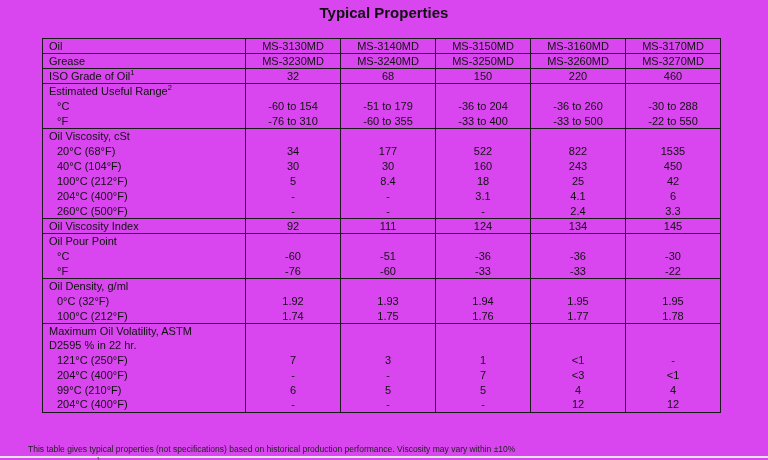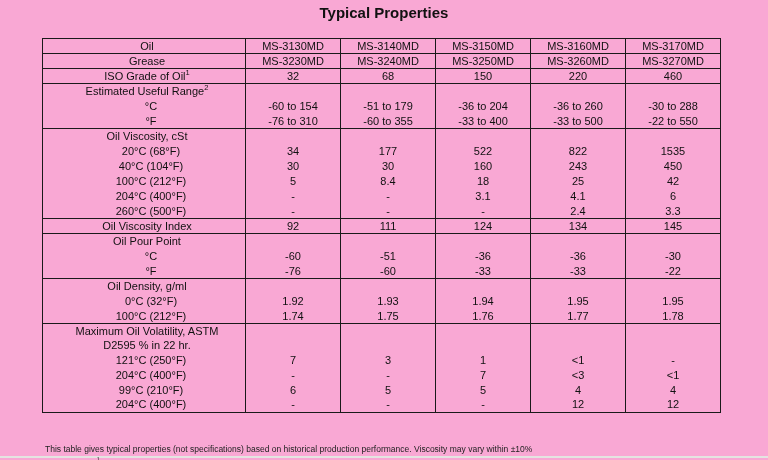--- a/index.html
+++ b/index.html
@@ -1,45 +1,45 @@
 <!DOCTYPE html>
 <html><head>
 <meta charset="utf-8">
 <style>
   * { margin:0; padding:0; box-sizing:border-box; }
   html,body { background:#fff; }
   .page {
-    position:relative; width:768px; height:460px; background:#f9a8d4;
+    position:relative; width:768px; height:460px; background:#d946ef;
     font-family:"Liberation Sans", sans-serif; color:#111; overflow:hidden;padding-left:20px;
   }
   .title {
     position:absolute; top:4px; left:0; width:100%;
     text-align:center; font-size:15px; font-weight:bold; color:#111;
   }
   table.props {
     position:absolute; top:38px; left:42px;
     border-collapse:collapse; table-layout:fixed;
     width:678px; font-size:11px; color:#111;
     border:1px solid #1a1a1a;
   }
   table.props col.c-label { width:203px; }
   table.props col.c-data  { width:95px; }
   table.props td {
     border-left:1px solid #1a1a1a; border-right:1px solid #1a1a1a;
     height:15px; line-height:14px; vertical-align:middle;
     overflow:hidden; white-space:nowrap;
   }
   table.props tr.sec td { border-top:1px solid #1a1a1a; }
-  td.lbl { text-align:center; padding-left:6px; }
+  td.lbl { text-align:left; padding-left:6px; }
   td.lbl.ind { padding-left:14px; }
   td.val { text-align:center; }
   td.val.b { font-weight:normal; }
   sup { font-size:7.5px; line-height:0; }
   .footnote {
-    position:absolute; left:45px; top:444px;
+    position:absolute; left:28px; top:444px;
     font-size:8.5px; line-height:10px; color:#222; white-space:nowrap;
   }
   .footnote2 {
     position:absolute; left:97px; top:455px;
     font-size:8.5px; line-height:10px; color:#333; white-space:nowrap;
   }
   .bottom-rule {
     position:absolute; left:0; top:456px; width:768px; height:2px;
     background:#e4e4e1;
   }

